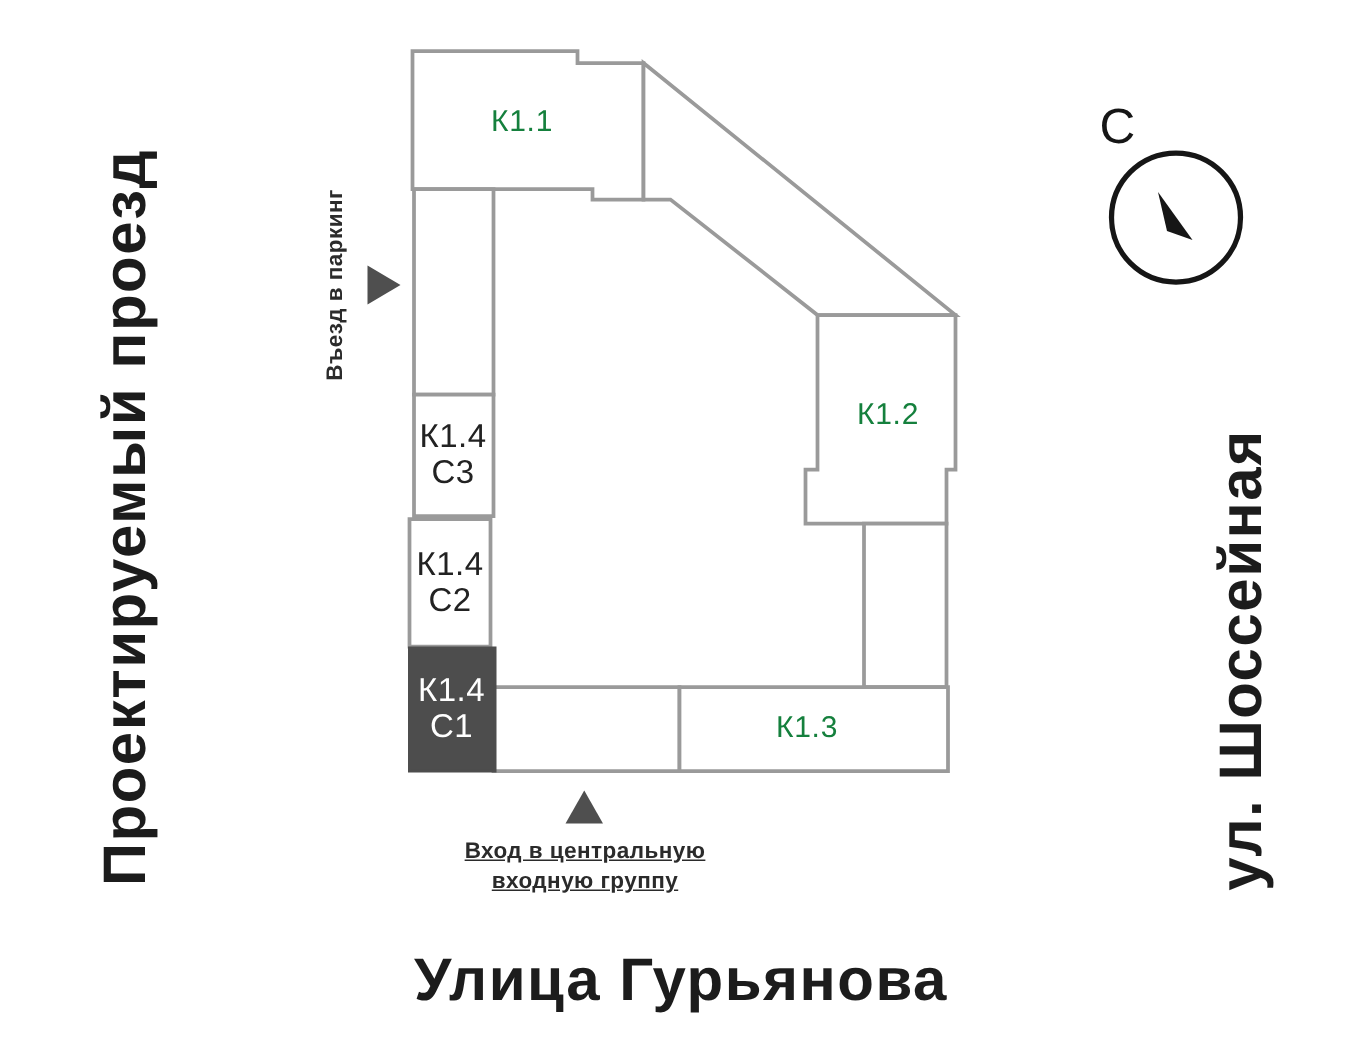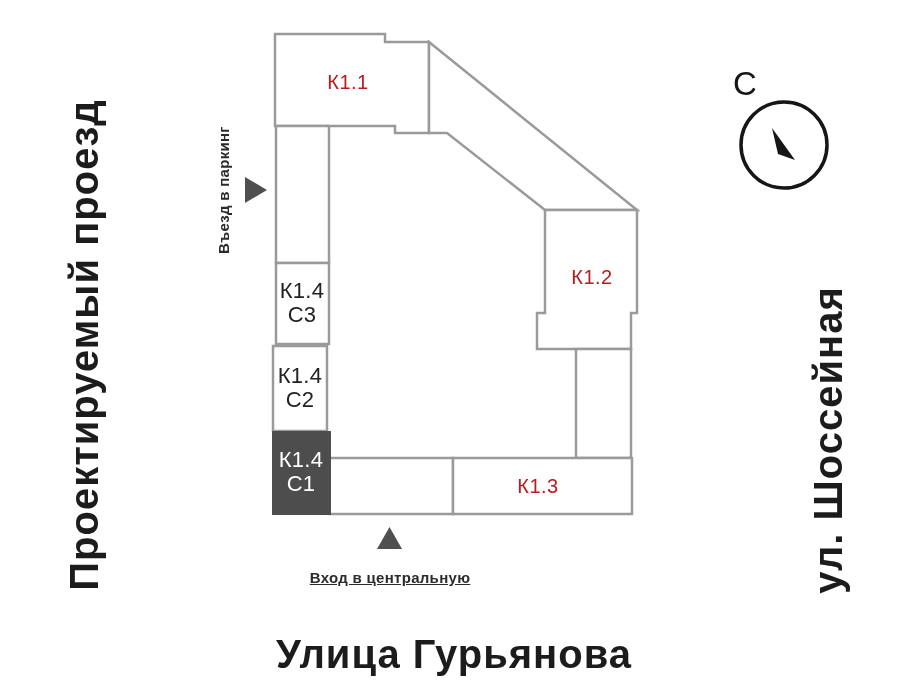--- a/index.html
+++ b/index.html
@@ -8,21 +8,21 @@
     font-family:"Liberation Sans",sans-serif;
   }
   #plan-svg{position:absolute;left:0;top:0;}
   .lbl{
     position:absolute;transform:translate(-50%,-50%);
     color:#1d1d1d;white-space:nowrap;text-align:center;
     font-family:"Liberation Sans",sans-serif;
   }
   .lbl.vert{transform:translate(-50%,-50%) rotate(-90deg);}
   .street{font-size:40px;font-weight:700;letter-spacing:1px;color:#1c1c1c;}
-  .bld{font-size:20px;font-weight:400;letter-spacing:.5px;color:#b91c1c;}
+  .bld{font-size:20px;font-weight:400;letter-spacing:.5px;color:#15803d;}
   .bld-small{font-size:22px;line-height:24px;font-weight:400;letter-spacing:.3px;color:#222;}
   .bld-small.inverse{color:#ffffff;}
   .marker-lbl{font-size:15px;font-weight:700;letter-spacing:.3px;line-height:20px;color:#2b2b2b;}
   .compass-letter{font-size:33px;font-weight:400;color:#161616;}
 </style>
 </head>
 <body>
 
 <div id="stage">
 
@@ -75,17 +75,18 @@
     <div>С2</div>
   </div>
   <div class="lbl bld-small inverse" style="left:301px;top:472px;">
     <div>К1.4</div>
     <div>С1</div>
   </div>
 
   <div class="lbl vert marker-lbl" style="left:224px;top:190px;">Въезд в паркинг</div>
   <div class="lbl marker-lbl" style="left:390px;top:578px;text-decoration:underline;">
     <div>Вход в центральную</div>
+    <div>входную группу</div>
   </div>
 
   <div class="lbl compass-letter" style="left:745px;top:84px;">С</div>
 
 </div>
 
 </body></html>

